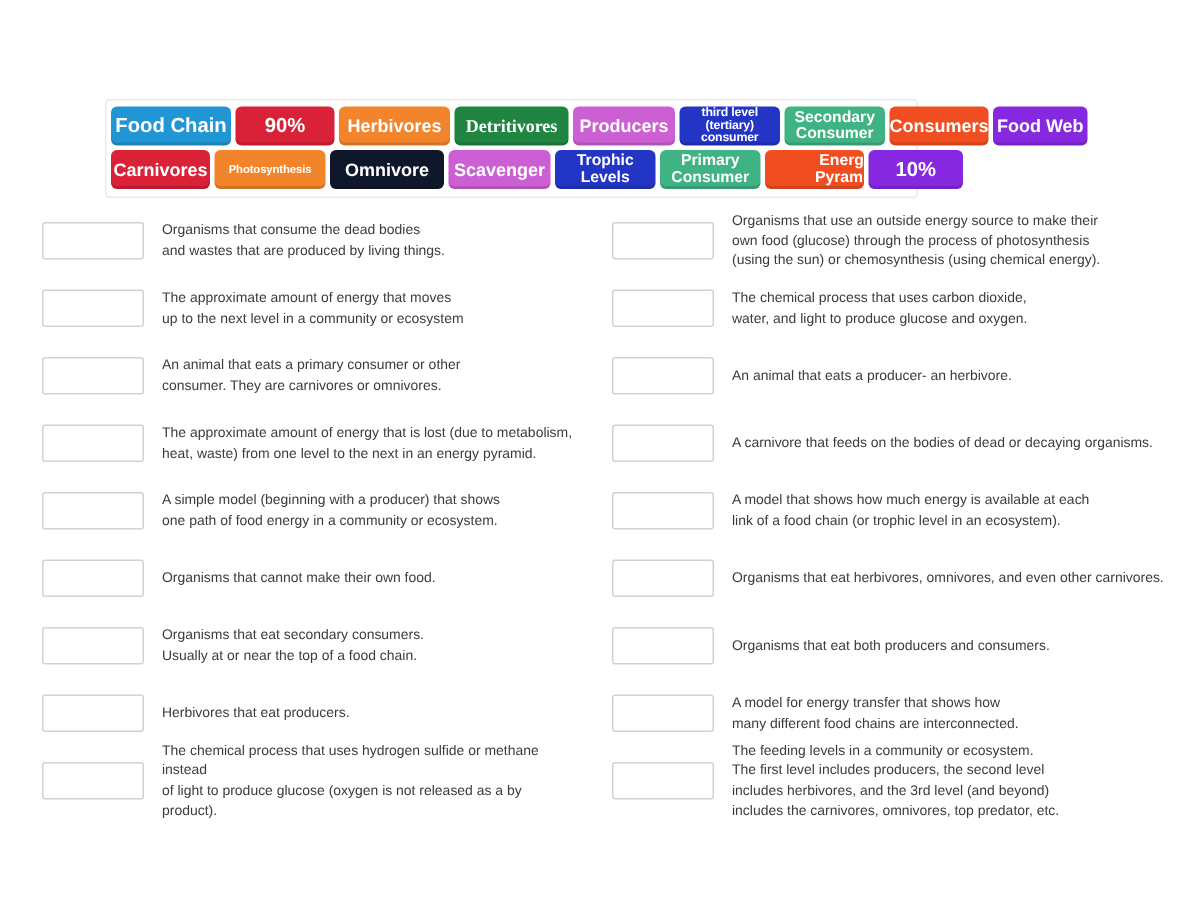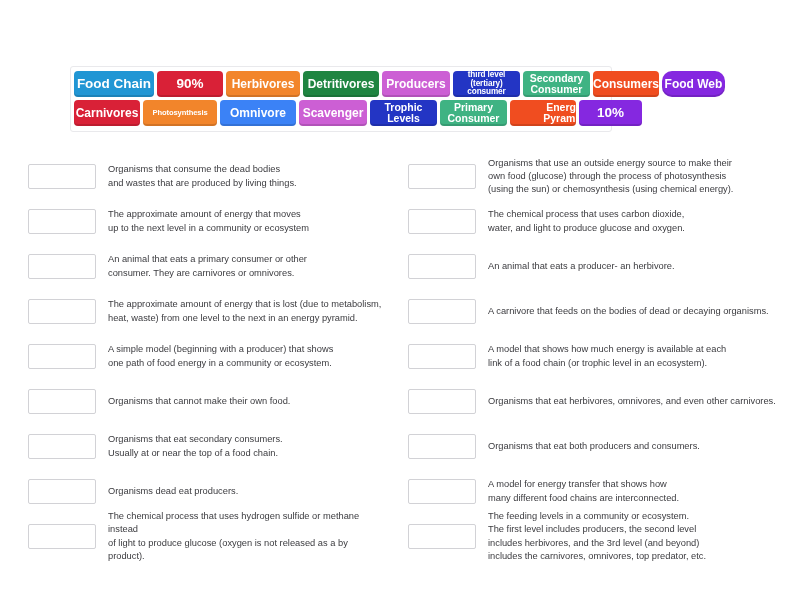--- a/index.html
+++ b/index.html
@@ -70,21 +70,21 @@
   .c4 { flex: 0 0 68px; }
   .c5 { flex: 0 0 67px; }
   .c6 { flex: 0 0 67px; }
   .c7 { flex: 0 0 66px; }
   .c8 { flex: 0 0 63px; }
 
   
   #columns {
     position: absolute;
     left: 0;
-    top: 154px;
+    top: 138px;
     width: 800px;
     display: flex;
     flex-direction: row;
   }
   .col {
     width: 400px;
     padding-left: 28px;
     padding-right: 14px;
     display: flex;
     flex-direction: column;
@@ -118,33 +118,33 @@
 </head>
 <body>
 
 <div id="page">
 
   <div id="tile-bank">
     <div class="tile-row">
         <div class="tile fs-lg c0" style="background: rgb(33, 150, 212);">Food Chain</div>
         <div class="tile fs-lg c1" style="background: rgb(217, 33, 55);">90%</div>
         <div class="tile fs-md c2" style="background: rgb(242, 133, 43);">Herbivores</div>
-        <div class="tile fs-md c3" style="background: rgb(31, 133, 65);">Detritivores</div>
+        <div class="tile fs-md c3" style="background: rgb(31, 133, 65); font-family: Liberation Serif, serif;">Detritivores</div>
         <div class="tile fs-md c4" style="background: rgb(204, 95, 212);">Producers</div>
         <div class="tile fs-xs c5" style="background: rgb(35, 53, 196);">third level
 (tertiary) consumer</div>
         <div class="tile fs-sm c6" style="background: rgb(63, 179, 131);">Secondary
 Consumer</div>
         <div class="tile fs-md c7" style="background: rgb(240, 77, 32);">Consumers</div>
-        <div class="tile fs-md c8" style="background: rgb(133, 40, 224); border-radius: 10px;">Food Web</div>
+        <div class="tile fs-md c8" style="background: rgb(133, 40, 224);">Food Web</div>
       </div>
     <div class="tile-row">
         <div class="tile fs-md c1" style="background: rgb(217, 33, 55);">Carnivores</div>
         <div class="tile fs-xxs c2" style="background: rgb(242, 133, 43);">Photosynthesis</div>
-        <div class="tile fs-md c3" style="background: #3b82f6;">Omnivore</div>
+        <div class="tile fs-md c3" style="background: #0f172a;">Omnivore</div>
         <div class="tile fs-md c4" style="background: rgb(204, 95, 212);">Scavenger</div>
         <div class="tile fs-sm c5" style="background: rgb(35, 53, 196);">Trophic Levels</div>
         <div class="tile fs-sm c6" style="background: rgb(63, 179, 131);">Primary
 Consumer</div>
         <div class="tile fs-sm c7" style="background: rgb(240, 77, 32); padding-left: 44px;">Energy
 Pyramid</div>
         <div class="tile fs-lg c8" style="background: rgb(133, 40, 224);">10%</div>
       </div>
   </div>
 
@@ -179,21 +179,21 @@
           <div class="dropbox"></div>
           <div class="qtext">Organisms that cannot make their own food.</div>
         </div>
         <div class="qrow">
           <div class="dropbox"></div>
           <div class="qtext">Organisms that eat secondary consumers.
 Usually at or near the top of a food chain.</div>
         </div>
         <div class="qrow">
           <div class="dropbox"></div>
-          <div class="qtext">Organisms dead eat producers.</div>
+          <div class="qtext">Herbivores that eat producers.</div>
         </div>
         <div class="qrow">
           <div class="dropbox"></div>
           <div class="qtext">The chemical process that uses hydrogen sulfide or methane instead
 of light to produce glucose (oxygen is not released as a by product).</div>
         </div>
       </div>
     <div class="col right">
         <div class="qrow">
           <div class="dropbox"></div>

